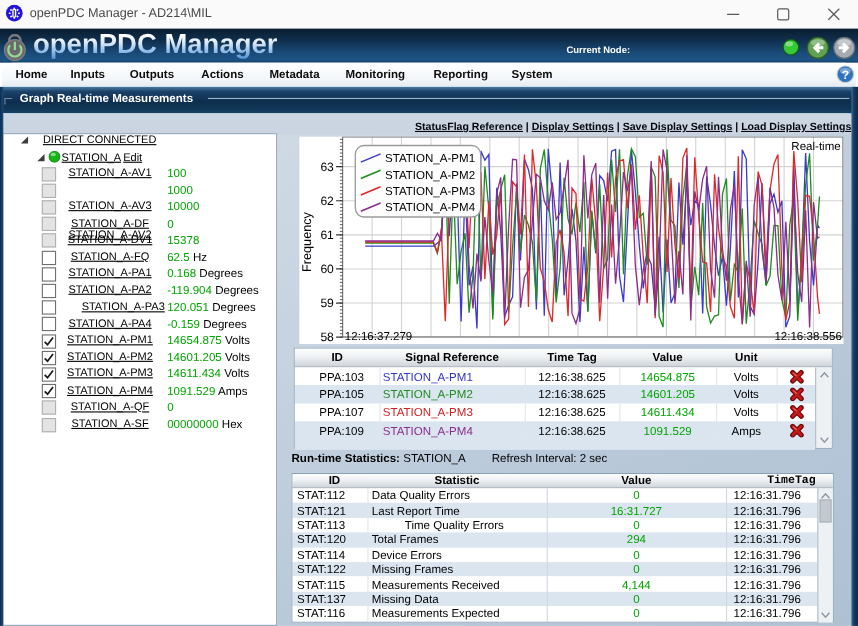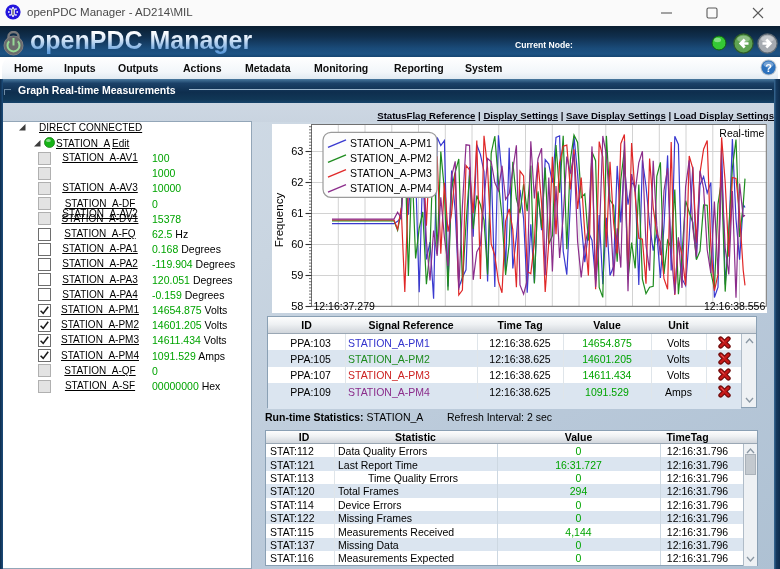--- a/index.html
+++ b/index.html
@@ -184,21 +184,21 @@
 <div class="cb" style="top:148.5px;"></div>
 <div class="tl u" style="left:100px;top:149.0px;transform:translateX(-50%);">STATION_A-FQ</div>
 <div class="val" style="top:149.0px;">62.5 <b>Hz</b></div>
 <div class="cb" style="top:163.7px;"></div>
 <div class="tl u" style="left:100px;top:164.2px;transform:translateX(-50%);">STATION_A-PA1</div>
 <div class="val" style="top:164.2px;">0.168 <b>Degrees</b></div>
 <div class="cb" style="top:178.9px;"></div>
 <div class="tl u" style="left:100px;top:179.4px;transform:translateX(-50%);">STATION_A-PA2</div>
 <div class="val" style="top:179.4px;">-119.904 <b>Degrees</b></div>
 <div class="cb" style="top:194.1px;"></div>
-<div class="tl u" style="left:100px;top:194.6px;transform:translateX(-50%);">STATION_A-PA3</div>
+<div class="tl u" style="left:112px;top:194.6px;transform:translateX(-50%);">STATION_A-PA3</div>
 <div class="val" style="top:194.6px;">120.051 <b>Degrees</b></div>
 <div class="cb" style="top:209.3px;"></div>
 <div class="tl u" style="left:100px;top:209.8px;transform:translateX(-50%);">STATION_A-PA4</div>
 <div class="val" style="top:209.8px;">-0.159 <b>Degrees</b></div>
 <div class="cb chk" style="top:224.5px;">
           <svg width="13" height="13" viewBox="0 0 13 13">
             <path d="M2.6 6.8 L5.2 9.4 L10.2 2.8" fill="none" stroke="#1a1a1a" stroke-width="1.6"></path>
           </svg>
         </div>
 <div class="tl u" style="left:100px;top:225.0px;transform:translateX(-50%);">STATION_A-PM1</div>
@@ -459,21 +459,21 @@
 </div>
 </div>
 
     <div class="abs" style="left:265px;top:332px;font-size:10.5px;"><span style="font-weight:bold;">Run-time Statistics:</span> STATION_A<span style="position:absolute;left:182px;white-space:nowrap;">Refresh Interval: 2 sec</span></div>
 
     <div class="grid" style="left:265px;top:351px;width:493px;height:136px;">
 <div class="hdr" style="width:491px;height:13px;">
 <div style="left:0px;top:0px;width:76px;">ID</div>
 <div style="left:68px;top:0px;width:163px;">Statistic</div>
 <div style="left:231px;top:0px;width:163px;">Value</div>
-<div style="left:380px;top:0px;width:83px;">TimeTag</div>
+<div style="left:412px;top:0px;width:83px;font-family:Liberation Mono, monospace;">TimeTag</div>
 </div>
 <div class="rowa" style="position:absolute;left:0;top:13.0px;width:477px;height:13.4px;"></div>
 <div class="cell" style="left:4px;top:14.2px;">STAT:112</div>
 <div class="cell" style="left:72px;top:14.2px;">Data Quality Errors</div>
 <div class="cell" style="left:231px;top:14.2px;width:163px;text-align:center;color:#00a400;">0</div>
 <div class="cell" style="left:390px;top:14.2px;width:83px;text-align:center;">12:16:31.796</div>
 <div style="position:absolute;left:68px;top:13.0px;width:1px;height:13.4px;background:#dfe5ea;"></div>
 <div style="position:absolute;left:231px;top:13.0px;width:1px;height:13.4px;background:#cdd8e2;"></div>
 <div style="position:absolute;left:394px;top:13.0px;width:1px;height:13.4px;background:#cdd8e2;"></div>
 <div class="rowb" style="position:absolute;left:0;top:26.4px;width:477px;height:13.4px;"></div>

